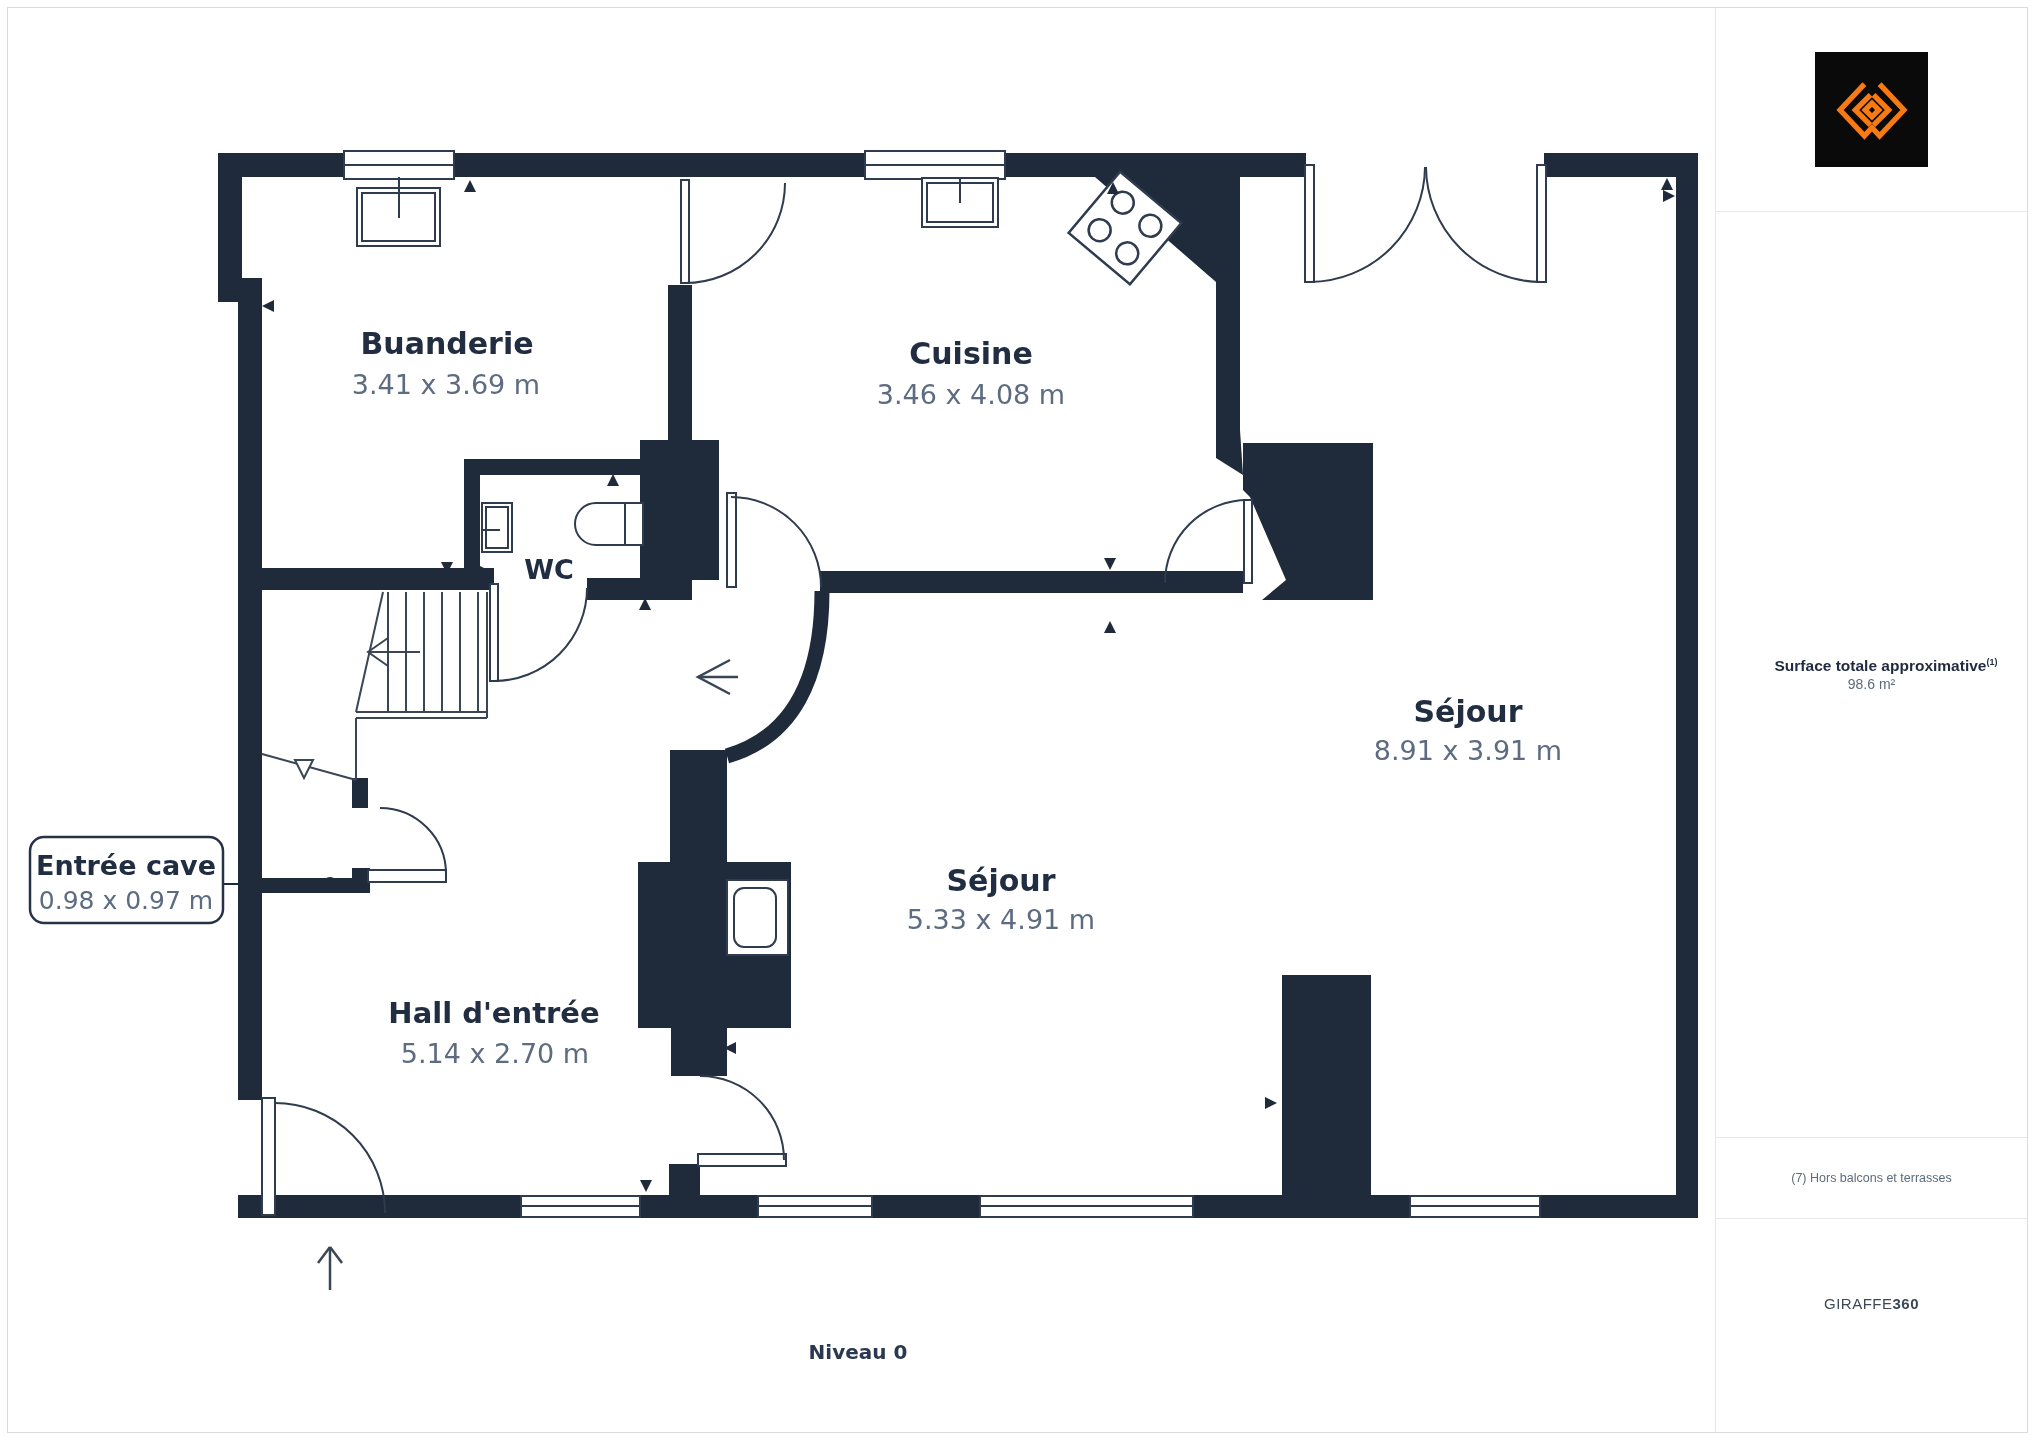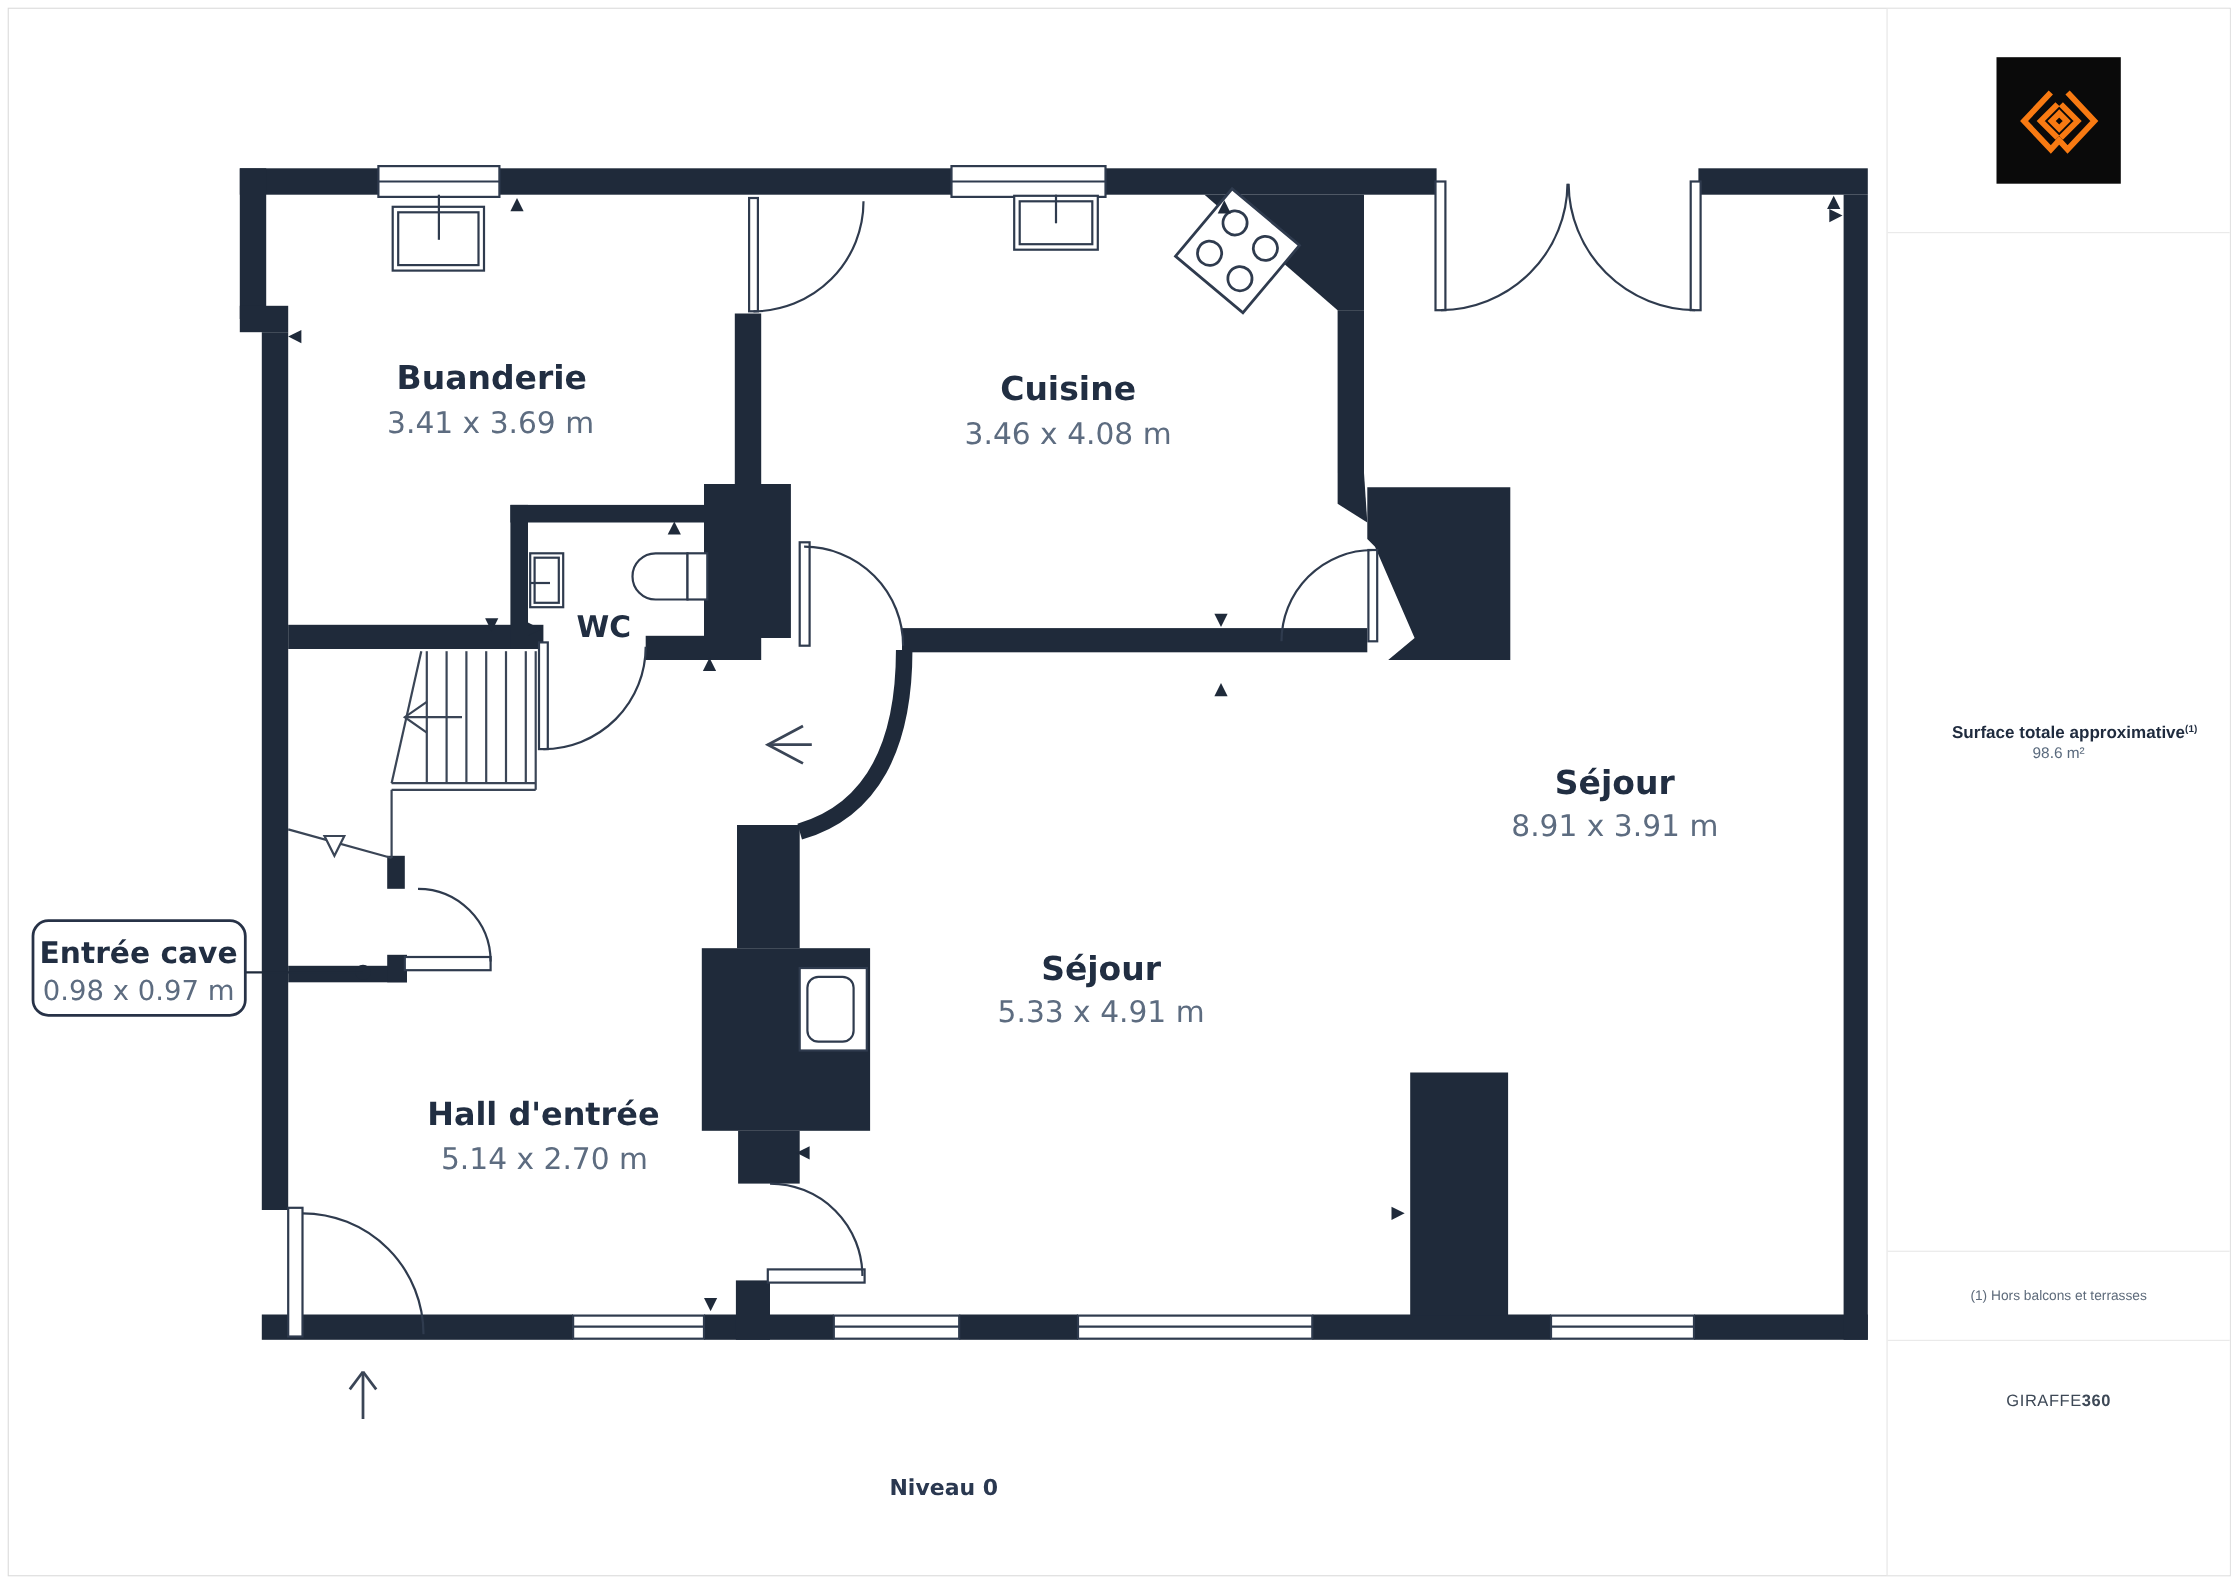--- a/index.html
+++ b/index.html
@@ -18,21 +18,21 @@
   .logo-box{width:113px;height:115px;background:#0a0a0a;display:flex;align-items:center;justify-content:center;}
   .sb-surface{height:926px;border-bottom:1px solid #e8e8e8;display:flex;flex-direction:column;
               align-items:center;justify-content:center;text-align:center;}
   .surface-title{font-size:15.5px;font-weight:bold;color:#1f2b3e;margin-left:29px;}
   .surface-title sup{font-size:9px;}
   .surface-value{font-size:14px;color:#5a6a7d;}
   .sb-note{height:81px;border-bottom:1px solid #e8e8e8;display:flex;align-items:center;justify-content:center;
            font-size:12.5px;color:#5e6b7b;text-align:center;}
   .sb-legal{padding:36px 24px 0 24px;text-align:center;}
   .legal-text{font-size:12.5px;line-height:1.55;color:#5e6b7b;}
-  .brand{margin-top:10px;font-size:15px;color:#3d4856;letter-spacing:0.5px;}
+  .brand{margin-top:40px;font-size:15px;color:#3d4856;letter-spacing:0.5px;}
   .brand .b{font-weight:bold;}
 </style>
 </head>
 <body>
 
 <div class="page">
   <div class="frame"></div>
 
   <svg width="2035" height="1440" viewBox="0 0 2035 1440" style="position:absolute;left:0;top:0;">
 
@@ -256,21 +256,21 @@
     </div>
 
     <div class="sb-sec sb-surface">
       <div class="surface-title">
         <span>Surface totale approximative</span><sup>(1)</sup>
       </div>
       <div class="surface-value">98.6 m²</div>
     </div>
 
     <div class="sb-sec sb-note">
-      <span>(1) Hors balcons et terrasses</span>
+      <span>(7) Hors balcons et terrasses</span>
     </div>
 
     <div class="sb-sec sb-legal">
       <div class="brand">
         <span>GIRAFFE</span><span class="b">360</span>
       </div>
     </div>
   </div>
 </div>
 

